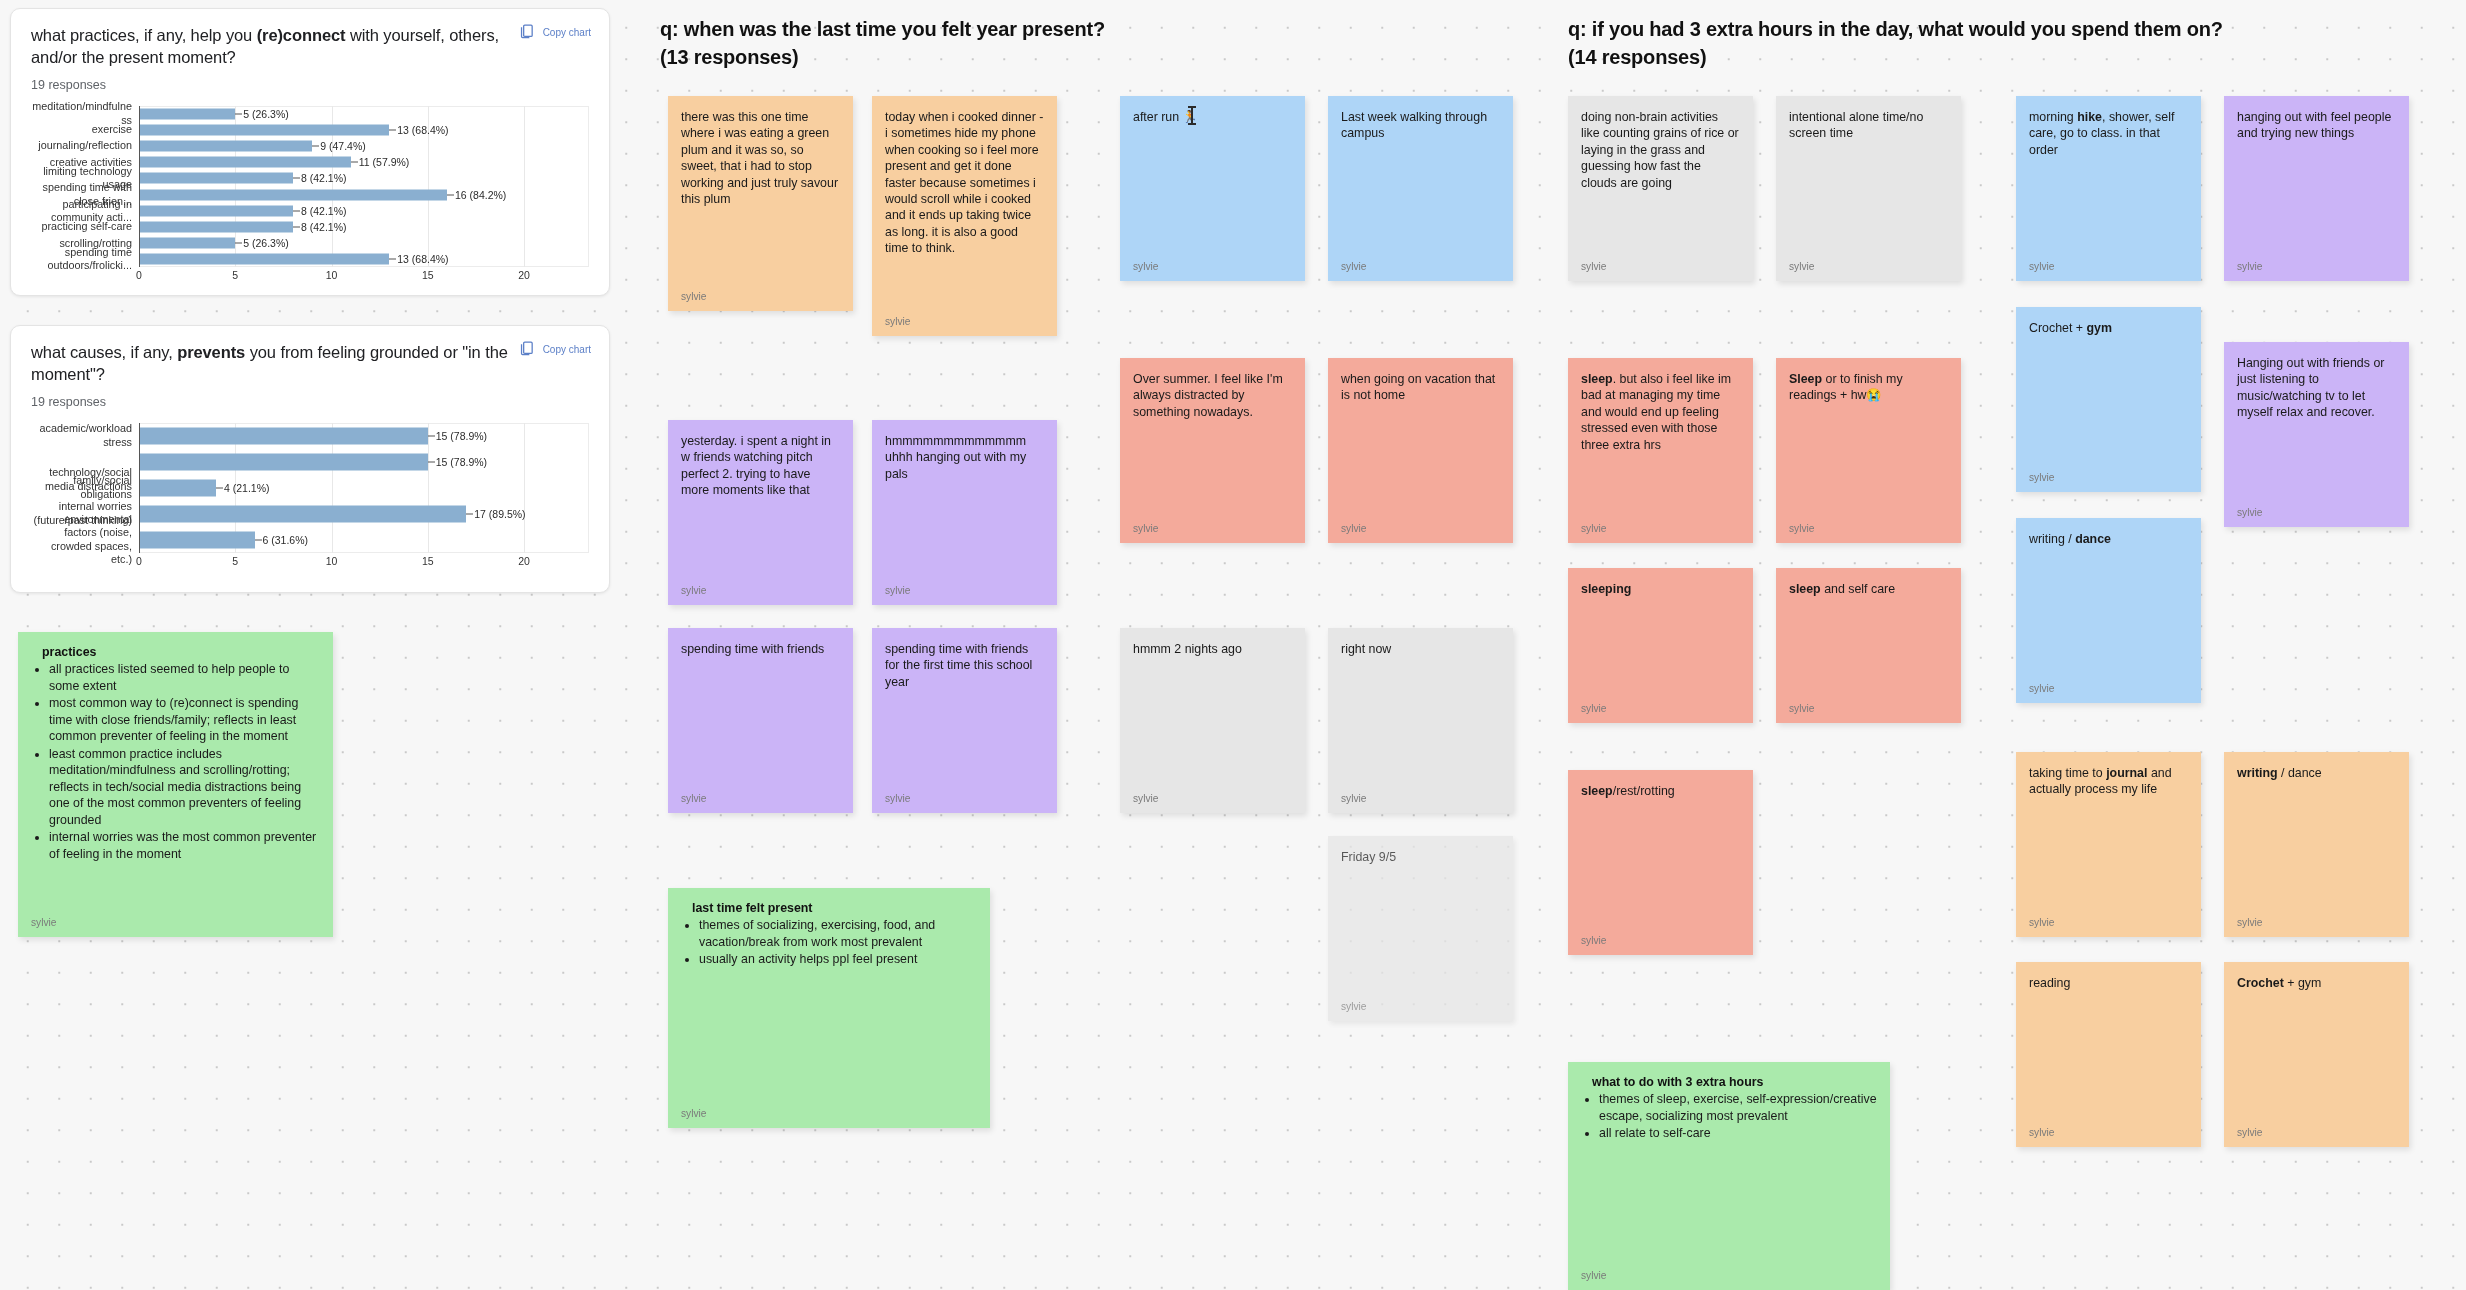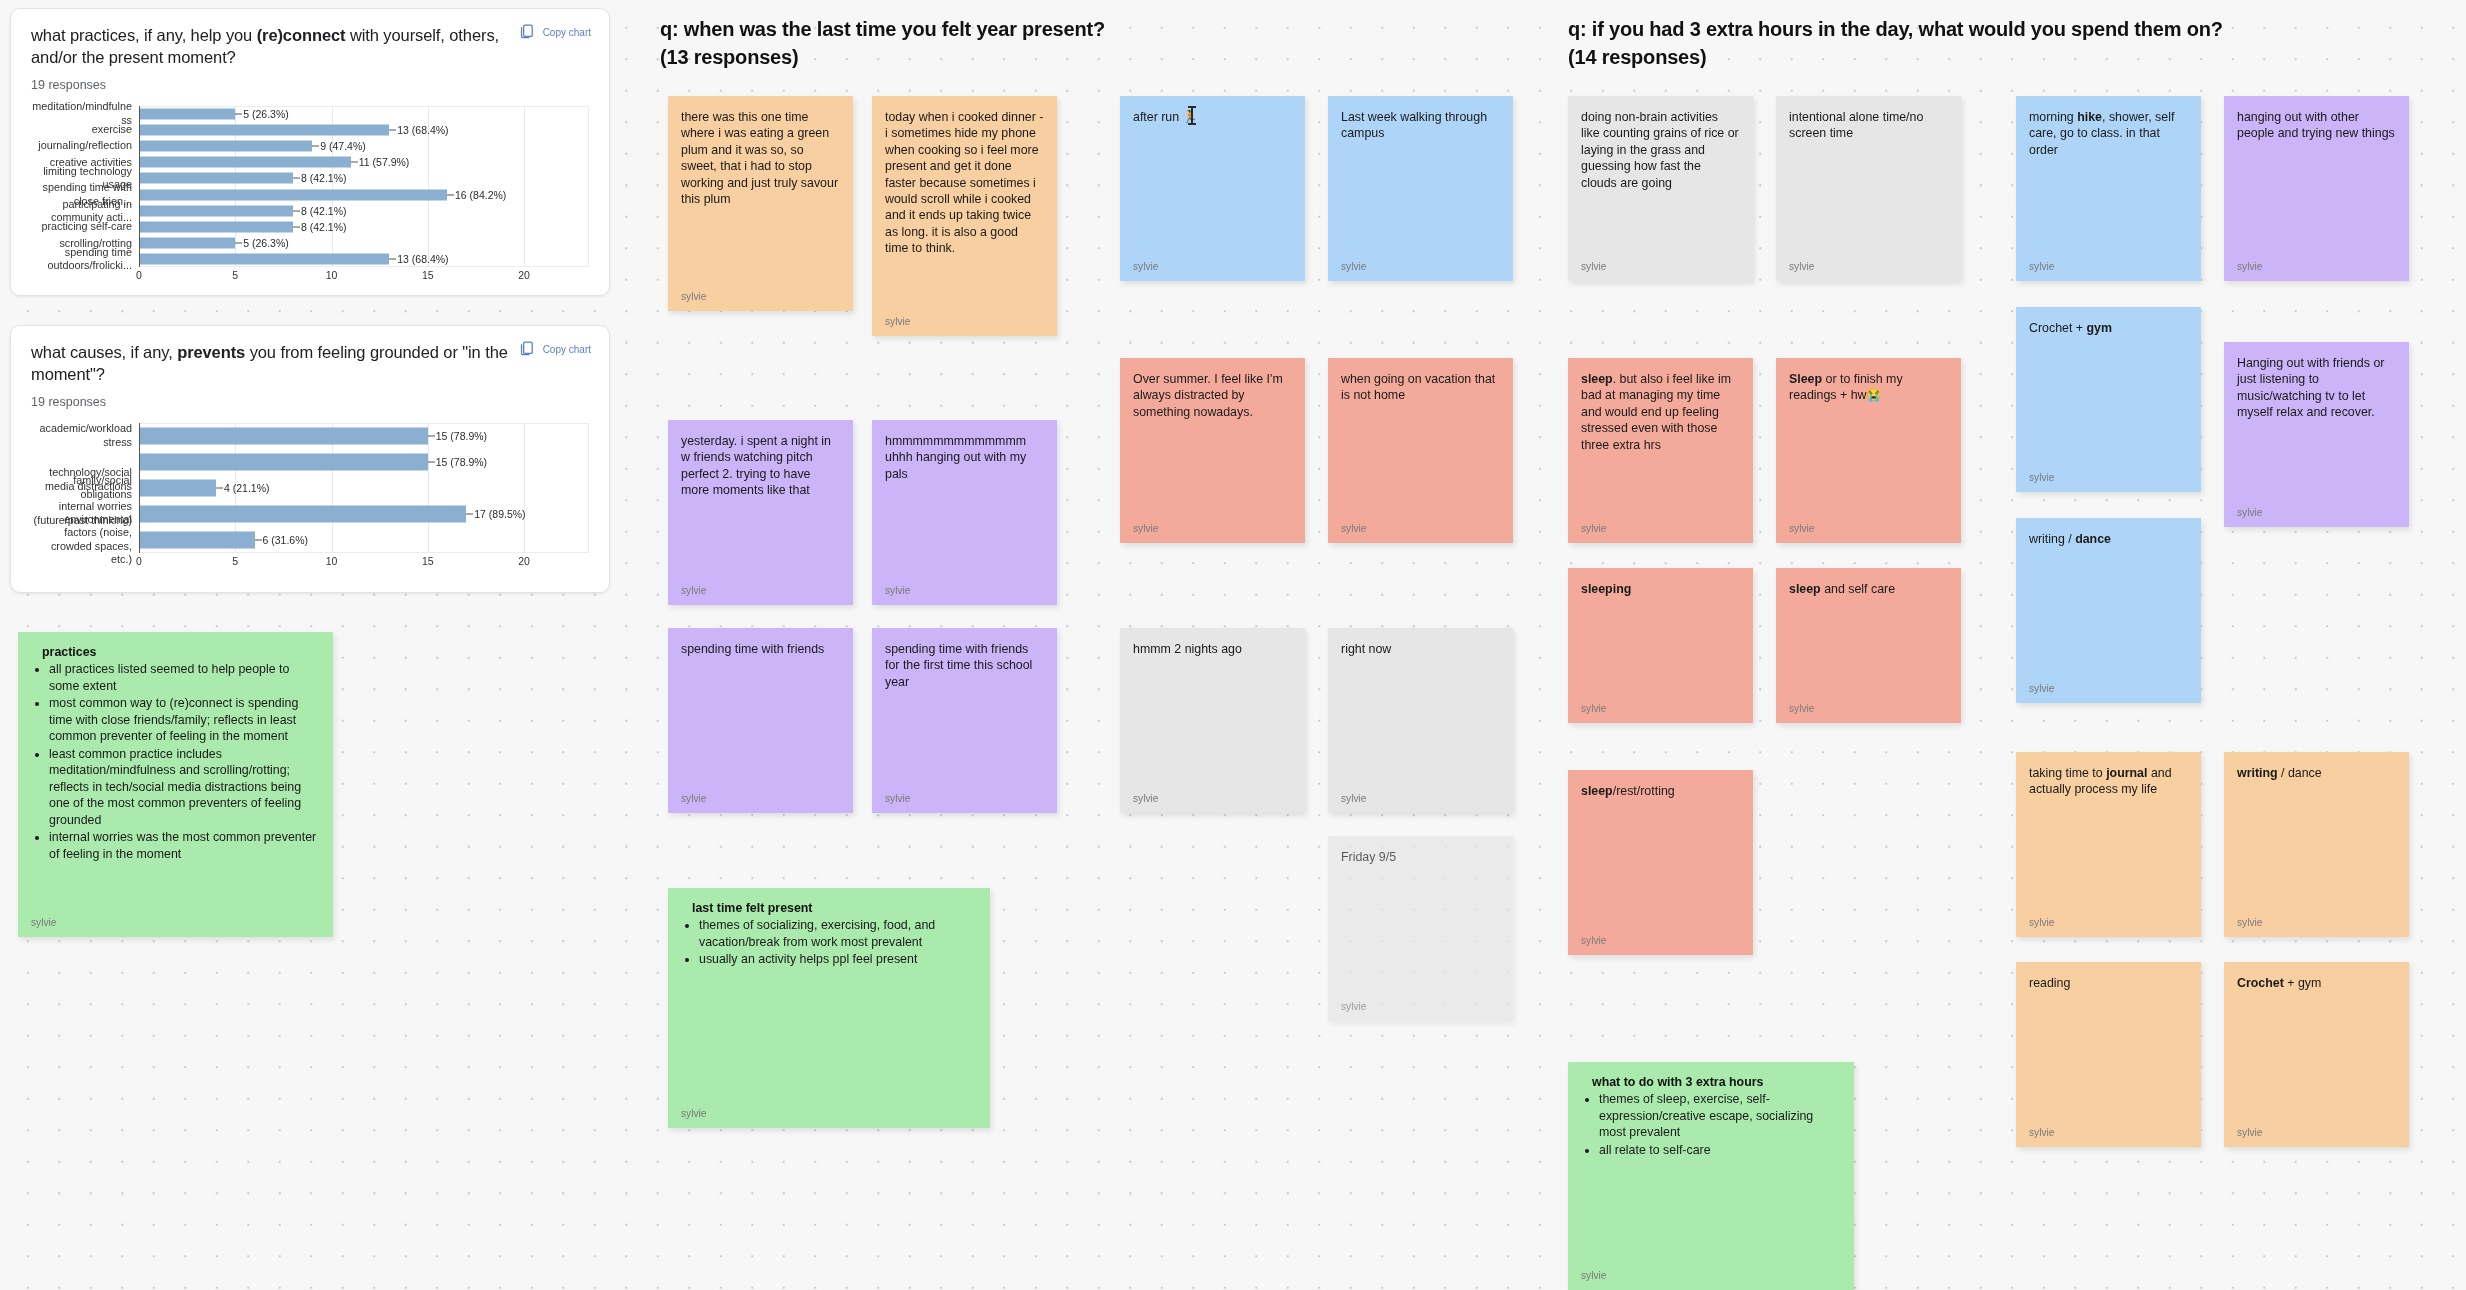--- a/index.html
+++ b/index.html
@@ -426,21 +426,21 @@
       </div>
       <div class="note" style="left: 1776px; top: 96px; width: 185px; height: 185px; background: rgb(230, 230, 230);">
         <div class="note-body">intentional alone time/no screen time</div>
         <div class="note-author">sylvie</div>
       </div>
       <div class="note" style="left: 2016px; top: 96px; width: 185px; height: 185px; background: rgb(174, 213, 247);">
         <div class="note-body">morning <b>hike</b>, shower, self care, go to class. in that order</div>
         <div class="note-author">sylvie</div>
       </div>
       <div class="note" style="left: 2224px; top: 96px; width: 185px; height: 185px; background: rgb(203, 180, 247);">
-        <div class="note-body">hanging out with other people and trying new things</div>
+        <div class="note-body">hanging out with feel people and trying new things</div>
         <div class="note-author">sylvie</div>
       </div>
       <div class="note" style="left: 1568px; top: 358px; width: 185px; height: 185px; background: rgb(244, 170, 155);">
         <div class="note-body"><b>sleep</b>. but also i feel like im bad at managing my time and would end up feeling stressed even with those three extra hrs</div>
         <div class="note-author">sylvie</div>
       </div>
       <div class="note" style="left: 1776px; top: 358px; width: 185px; height: 185px; background: rgb(244, 170, 155);">
         <div class="note-body"><b>Sleep</b> or to finish my readings + hw😭</div>
         <div class="note-author">sylvie</div>
       </div>
@@ -495,21 +495,21 @@
         <div class="note-author">sylvie</div>
       </div>
       <div class="note" style="left: 668px; top: 888px; width: 322px; height: 240px; background: rgb(170, 234, 172);">
         <div class="note-sum-title">last time felt present</div>
         <ul class="note-sum-list">
           <li>themes of socializing, exercising, food, and vacation/break from work most prevalent</li>
           <li>usually an activity helps ppl feel present</li>
         </ul>
         <div class="note-author">sylvie</div>
       </div>
-      <div class="note" style="left: 1568px; top: 1062px; width: 286px; height: 228px; background: rgb(170, 234, 172);">
+      <div class="note" style="left: 1568px; top: 1062px; width: 322px; height: 228px; background: rgb(170, 234, 172);">
         <div class="note-sum-title">what to do with 3 extra hours</div>
         <ul class="note-sum-list">
           <li>themes of sleep, exercise, self-expression/creative escape, socializing most prevalent</li>
           <li>all relate to self-care</li>
         </ul>
         <div class="note-author">sylvie</div>
       </div>
     </div>
 
   <div class="text-cursor" style="left:1191px; top:108px;"></div>

